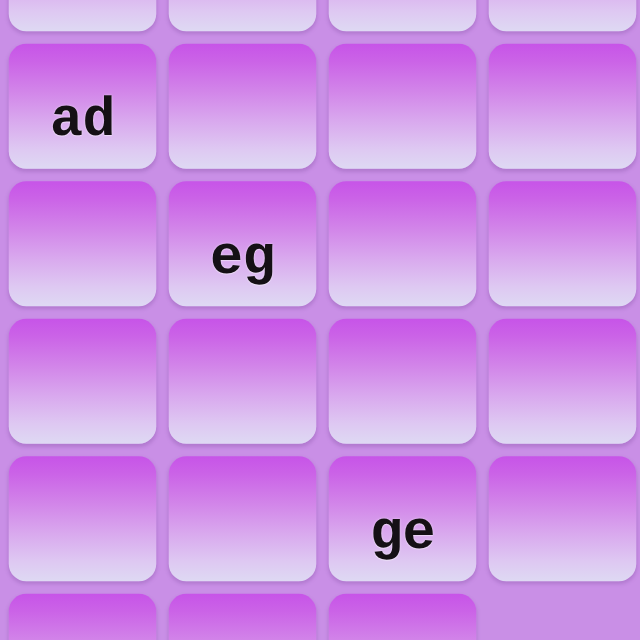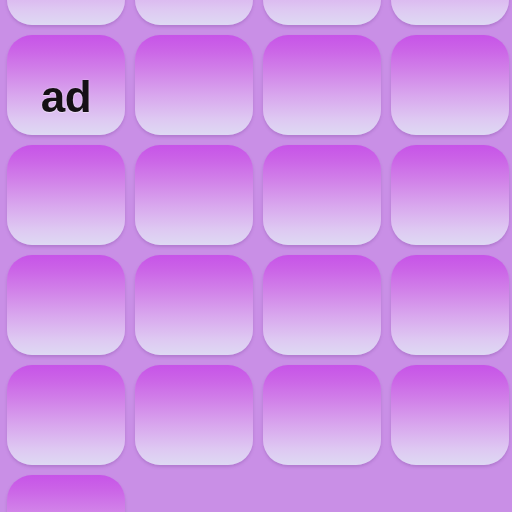--- a/index.html
+++ b/index.html
@@ -32,33 +32,34 @@
     grid-template-columns: repeat(4, 118px);
     grid-auto-rows: 100px;
     column-gap: 10px;
     row-gap: 10px;
     padding: 7px;
     box-sizing: border-box;
   }
 
   .tile {
     position: relative;
-    border-radius: 25px;
+    border-radius: 14px;
     background: linear-gradient(to bottom,
                 #c754e8 0%,
                 #cb63e7 14%,
                 #d285e9 38%,
                 #d9a9ee 62%,
                 #dec8f2 84%,
                 #ded9f3 100%);
     box-shadow: 0 2px 3px rgba(120, 70, 150, 0.28);
     display: flex;
     align-items: center;
     justify-content: center;
     overflow: hidden;
+    font-family: Liberation Mono, monospace;
   }
 
   .tile-label {
     font-size: 44px;
     font-weight: bold;
     line-height: 1;
     color: #151015;
     letter-spacing: -0.5px;
     transform: translateY(12px);
     text-shadow:
@@ -78,26 +79,32 @@
       <div class="tile"></div>
       <div class="tile"></div>
       <div class="tile"></div>
       <div class="tile">
         <span class="tile-label">ad</span>
       </div>
       <div class="tile"></div>
       <div class="tile"></div>
       <div class="tile"></div>
       <div class="tile"></div>
+      <div class="tile">
+        <span class="tile-label">eg</span>
+      </div>
       <div class="tile"></div>
       <div class="tile"></div>
       <div class="tile"></div>
       <div class="tile"></div>
       <div class="tile"></div>
       <div class="tile"></div>
       <div class="tile"></div>
       <div class="tile"></div>
+      <div class="tile">
+        <span class="tile-label">ge</span>
+      </div>
       <div class="tile"></div>
       <div class="tile"></div>
       <div class="tile"></div>
       <div class="tile"></div>
     </div>
 </div>
 
 </body></html>

